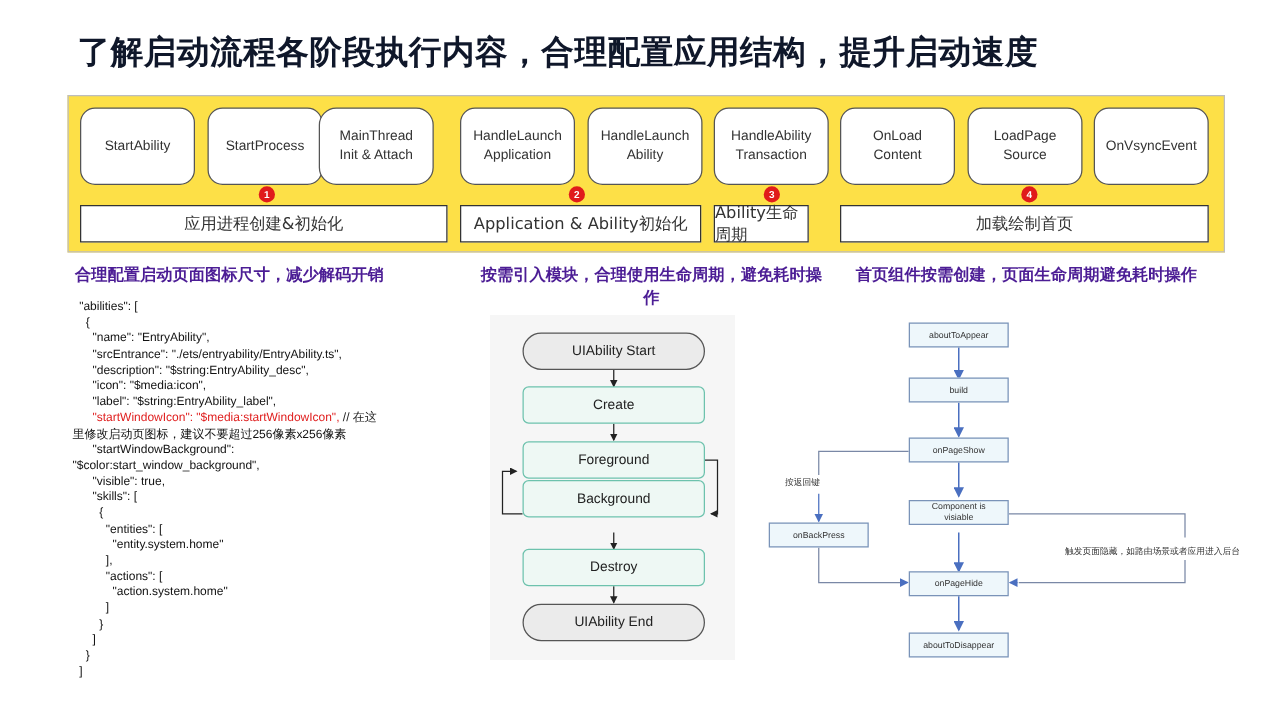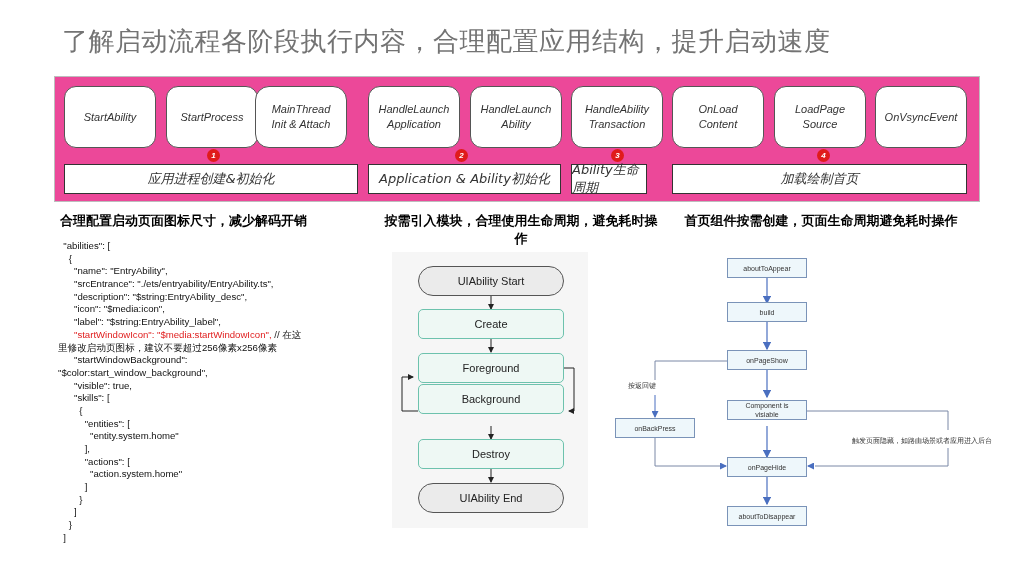--- a/index.html
+++ b/index.html
@@ -1,28 +1,28 @@
 <!DOCTYPE html>
 <html><head>
 <meta charset="utf-8">
 <style>
   * { box-sizing: border-box; margin: 0; padding: 0; }
   html, body { width: 1024px; height: 576px; background: #ffffff; overflow: hidden; }
   body { position: relative; font-family: "DejaVu Sans", "Liberation Sans", sans-serif; color: #222; }
 
   .page-title {
     position: absolute; left: 62px; top: 24px;
-    font-size: 26px; font-weight: normal; color: #737373;
+    font-size: 26px; font-weight: bold; color: #0f172a;
     letter-spacing: 0.5px; white-space: nowrap;
   }
 
   
   .stages-panel {
     position: absolute; left: 54px; top: 76px; width: 926px; height: 126px;
-    border: 1px solid #bdbdbd; background: #ec4899; font-style: italic;
+    border: 1px solid #bdbdbd; background: #fde047;
   }
   .stage-box {
     position: absolute; top: 9px; width: 92px; height: 62px;
     border: 1px solid #555; border-radius: 12px; background: #fff;
     display: flex; align-items: center; justify-content: center; text-align: center;
     font-family: "Liberation Sans", sans-serif; font-size: 11px; line-height: 15px; color: #333;
     padding: 0 3px;
   }
   .phase-box {
     position: absolute; top: 87px; height: 30px;
@@ -32,21 +32,21 @@
   }
   .step-badge {
     position: absolute; top: 72px; width: 13px; height: 13px; border-radius: 50%;
     background: #e01b1b; color: #fff; font-size: 8px; font-weight: bold;
     display: flex; align-items: center; justify-content: center;
     font-family: "Liberation Sans", sans-serif;
   }
 
   
   .section-heading {
-    position: absolute; font-size: 13px; font-weight: bold; color: #000000;
+    position: absolute; font-size: 13px; font-weight: bold; color: #4c1d95;
     text-align: center; line-height: 18px;
   }
 
   
   .code-block {
     position: absolute; left: 58px; top: 240px; width: 310px;
     font-family: "Liberation Sans", sans-serif; font-size: 9.6px; line-height: 12.7px; color: #111;
     white-space: pre;
   }
   .code-line { display: block; height: 12.7px; }

